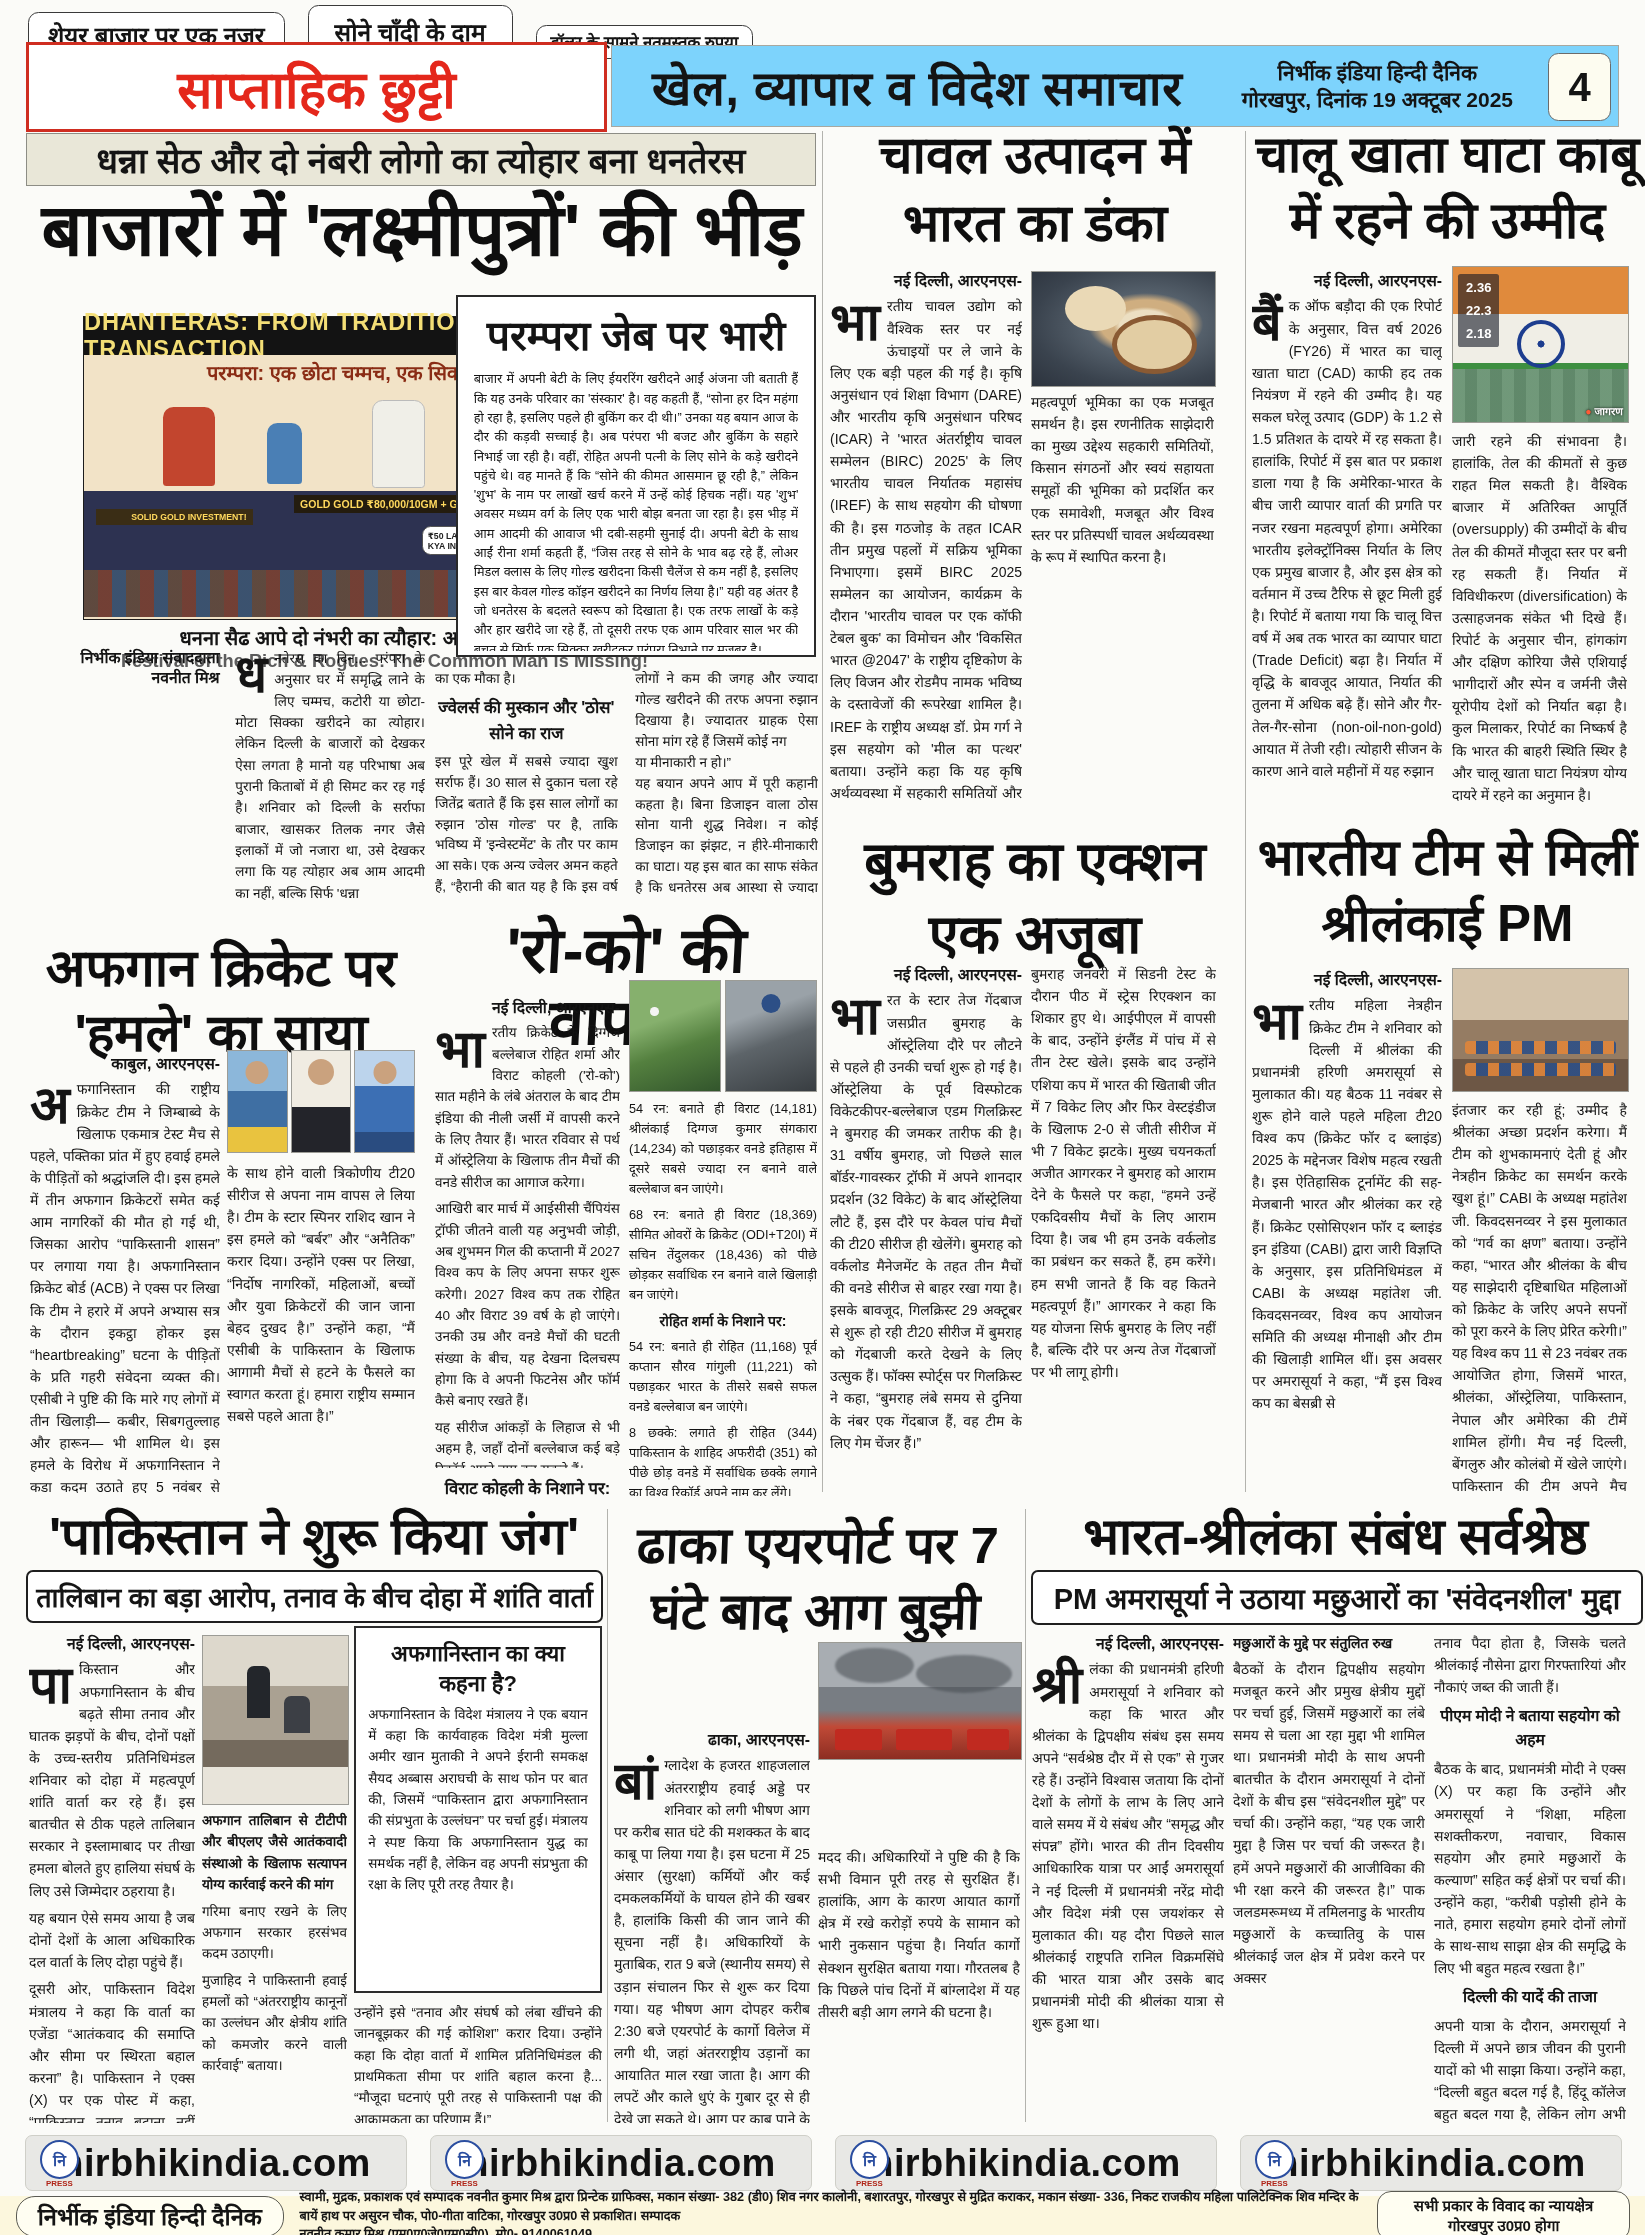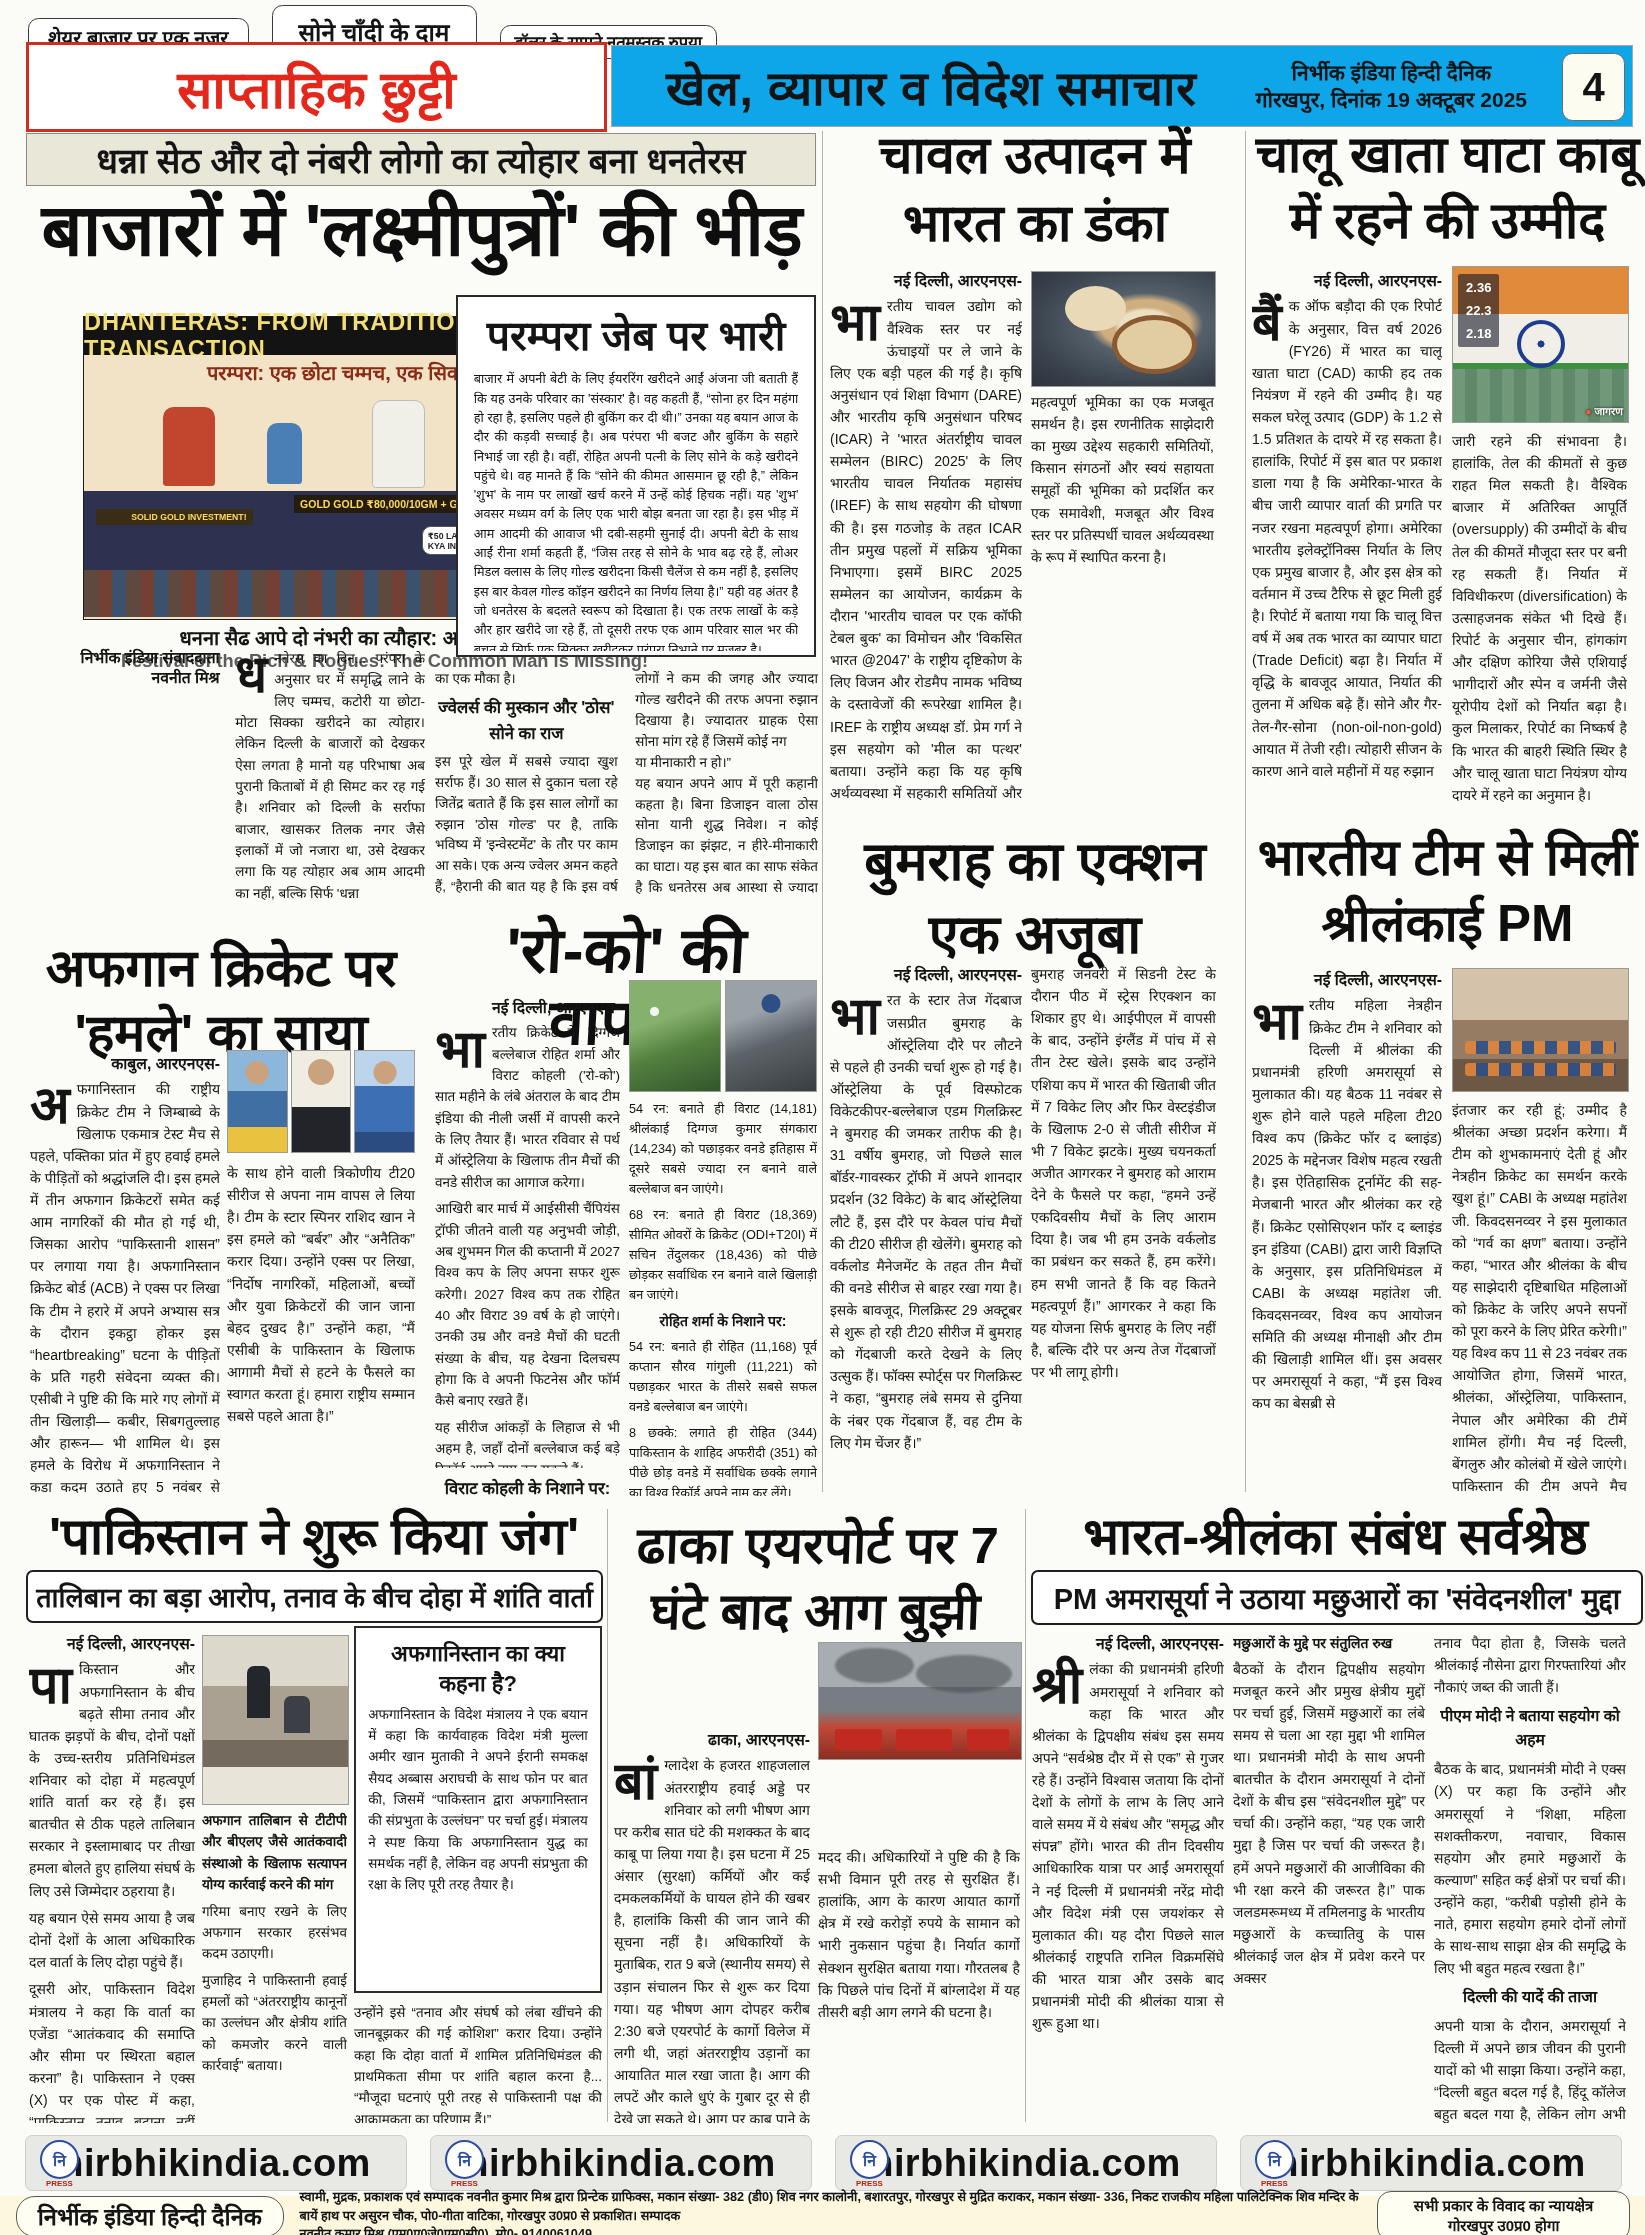--- a/index.html
+++ b/index.html
@@ -2,27 +2,27 @@
 <html lang="hi" style="font-size:14px"><head>
 <meta charset="utf-8">
 <style>
   html,body{margin:0;padding:0;background:#888;}
   .page{position:relative;width:1646px;height:2236px;background:#fbfbf8;overflow:hidden;
         font-family:"Liberation Sans","DejaVu Sans",sans-serif;color:#141414;}
   .abs{position:absolute;}
   
   .tabs{left:28px;top:5.2px;display:flex;gap:23px;align-items:flex-end;}
   .tab{border:1.7px solid #3a3a3a;border-radius:10.5px 10.5px 8.7px 8.7px;background:#fff;
-       font-weight:800;padding:5.2px 19px 7px;font-size:20px;white-space:nowrap;}
+       font-weight:800;padding:5.2px 19px 7px;font-size:24px;white-space:nowrap;}
   .tab.big{font-size:24.5px;padding:8.7px 26px 10.5px;}
   .tab.small{font-size:16.6px;padding:4.4px 14px 5.2px;}
   .weekly{left:26px;top:42px;width:575px;height:84px;border:3.5px solid #cf2d20;background:#fff;
           display:flex;align-items:center;justify-content:center;font-size:52px;font-weight:900;color:#e4271b;}
-  .sports{left:611px;top:45px;width:1006px;height:80px;background:#0ea5e9;border:0.9px solid #a8a8a0;
-          display:flex;align-items:center;padding-left:14px;}
+  .sports{left:611px;top:45px;width:1006px;height:80px;background:#7dd3fc;border:0.9px solid #a8a8a0;
+          display:flex;align-items:center;}
   .sports-title{margin-left:40px;font-size:48px;font-weight:900;letter-spacing:0.9px;}
   .sports-meta{margin-left:auto;margin-right:105px;text-align:center;font-size:21px;font-weight:800;line-height:1.3;}
   .pagebox{position:absolute;right:7px;top:7px;width:61px;height:66px;border:1.7px solid #6b6b6b;border-radius:10.5px;
            background:#fdfcf0;display:flex;align-items:center;justify-content:center;font-size:40px;font-weight:700;}
   .strap{left:26px;top:133px;width:788px;height:51px;background:#e9e7d8;border:1.7px solid #8d8d85;
          display:flex;align-items:center;justify-content:center;font-size:35px;font-weight:900;}
   
   .hl{font-weight:900;text-align:center;line-height:1.15;color:#0e0e0e;}
   .body-txt{font-size:14px;line-height:1.58;text-align:justify;overflow:hidden;}
   .body-txt p{margin:0 0 5.2px;}

